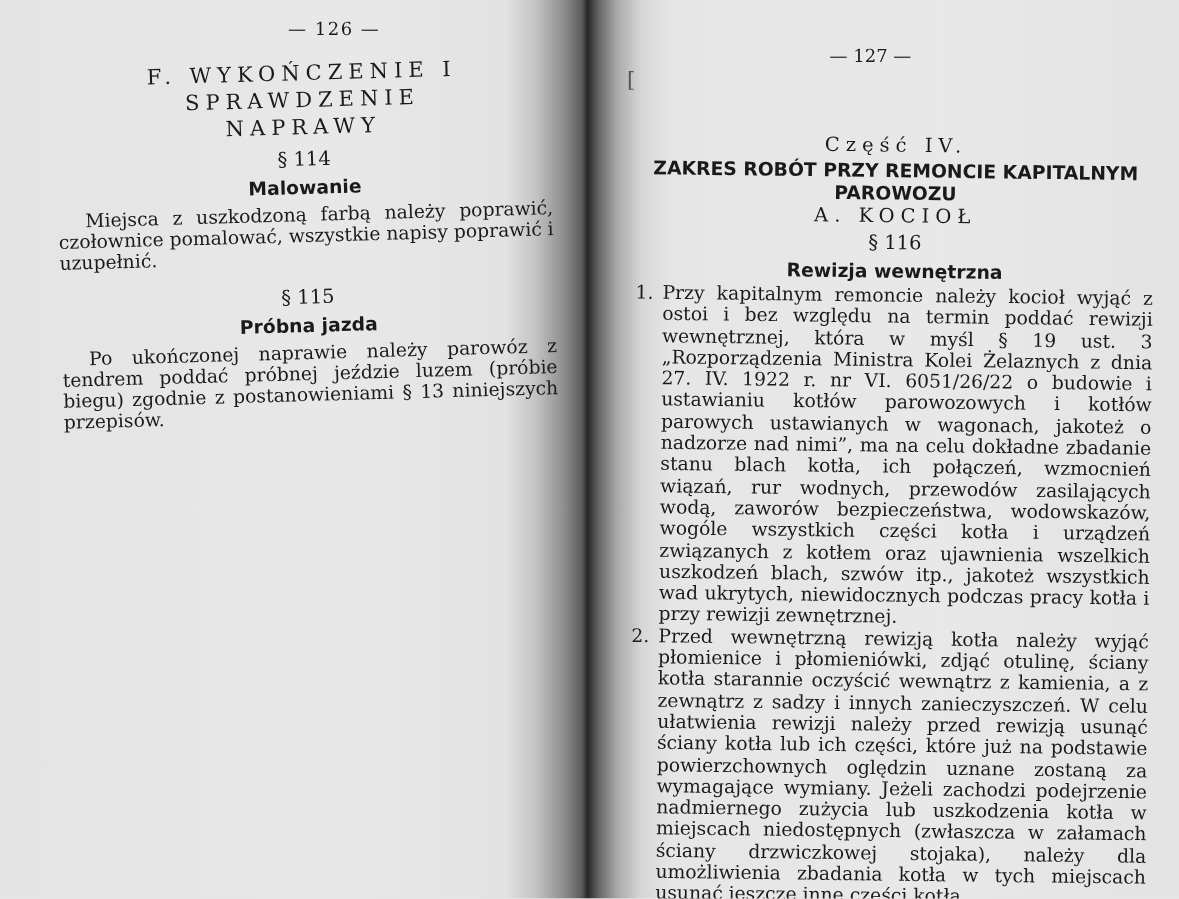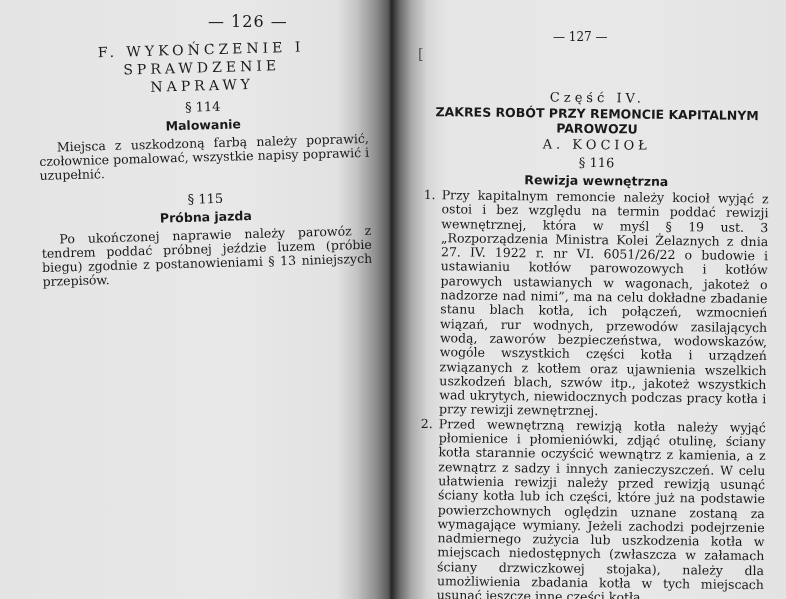--- a/index.html
+++ b/index.html
@@ -16,21 +16,21 @@
     background: #e9e9e9;
   }
   .page-left {
     width: 392px;
     background: linear-gradient(to right, #e4e4e4 0%, #e8e8e8 60%, #e2e2e2 86%, #c4c4c4 91%, #8d8d8d 96%, #5a5a5a 99%, #222 100%);
   }
   .page-right {
     width: 394px;
     background: linear-gradient(to right, #2a2a2a 0%, #6a6a6a 2%, #aaaaaa 5%, #d6d6d6 9%, #e6e6e6 14%, #e8e8e8 60%, #e3e3e3 100%);
   }
-  .pnum { position: absolute; font-size: 16px; letter-spacing: 1px; margin-left: 16px; }
+  .pnum { position: absolute; font-size: 12px; letter-spacing: 1px; }
   .left-num { left: 192px; top: 12px; }
   .right-num { left: 553px; top: 30px; position: absolute; font-size: 12px; }
 
   .center { text-align: center; }
   .spaced { letter-spacing: 4px; }
   .bold-sans { font-family: "DejaVu Sans", "Liberation Sans", sans-serif; font-weight: bold; }
 
   
   .left-content {
     position: absolute; left: 36px; top: 45px; width: 330px;

